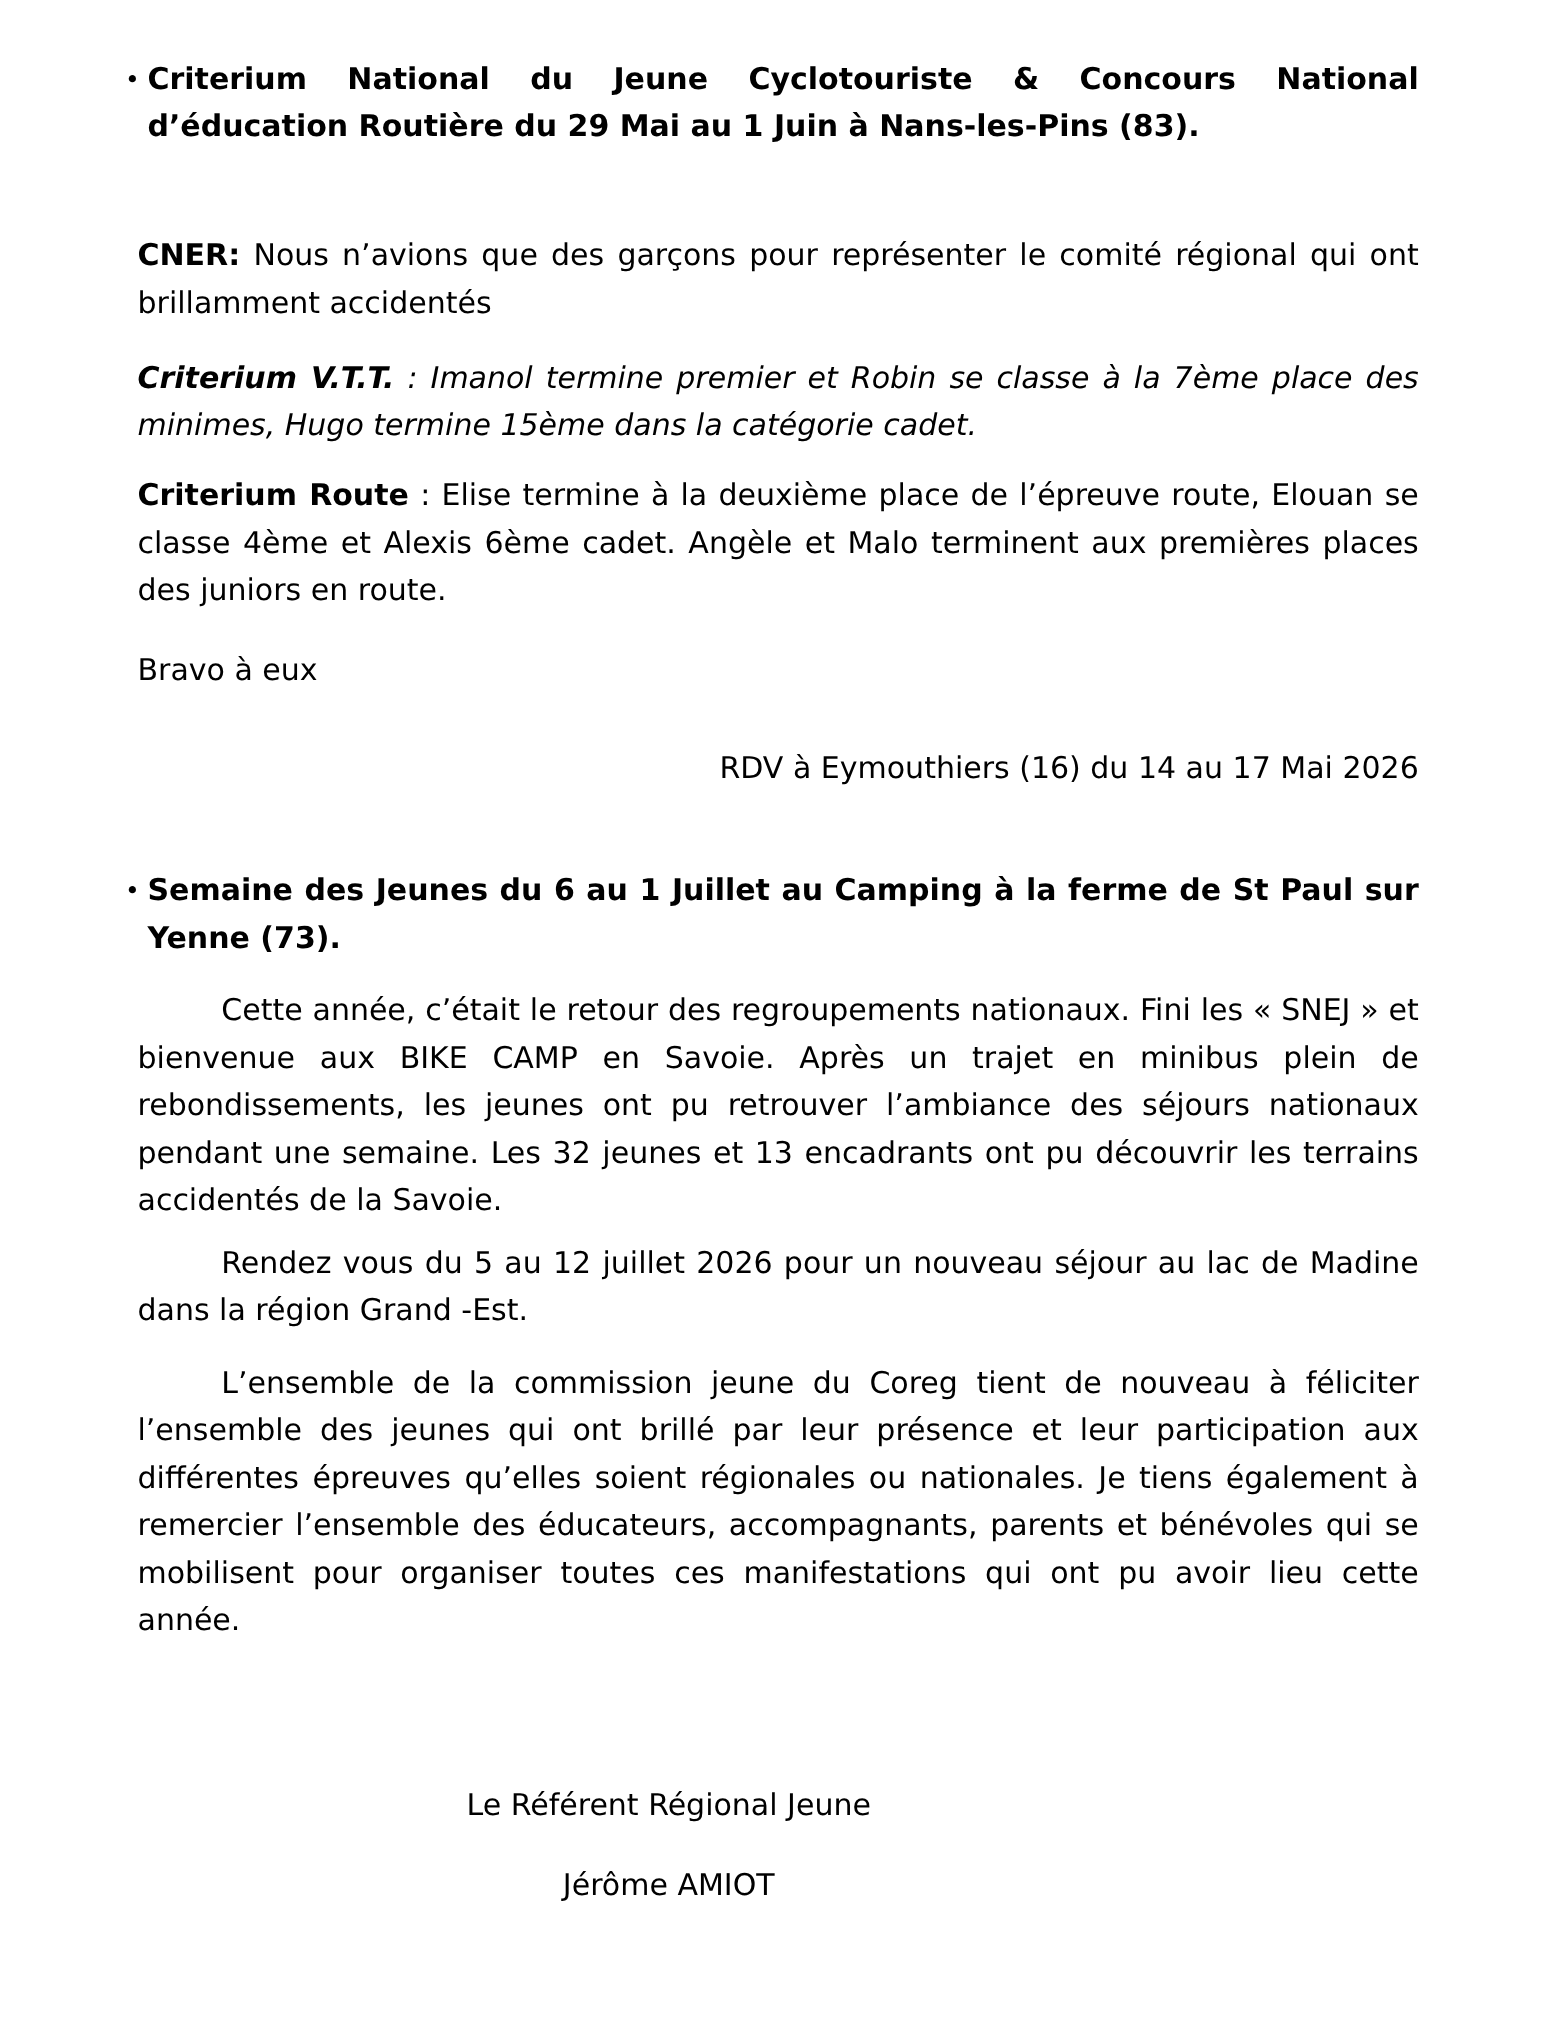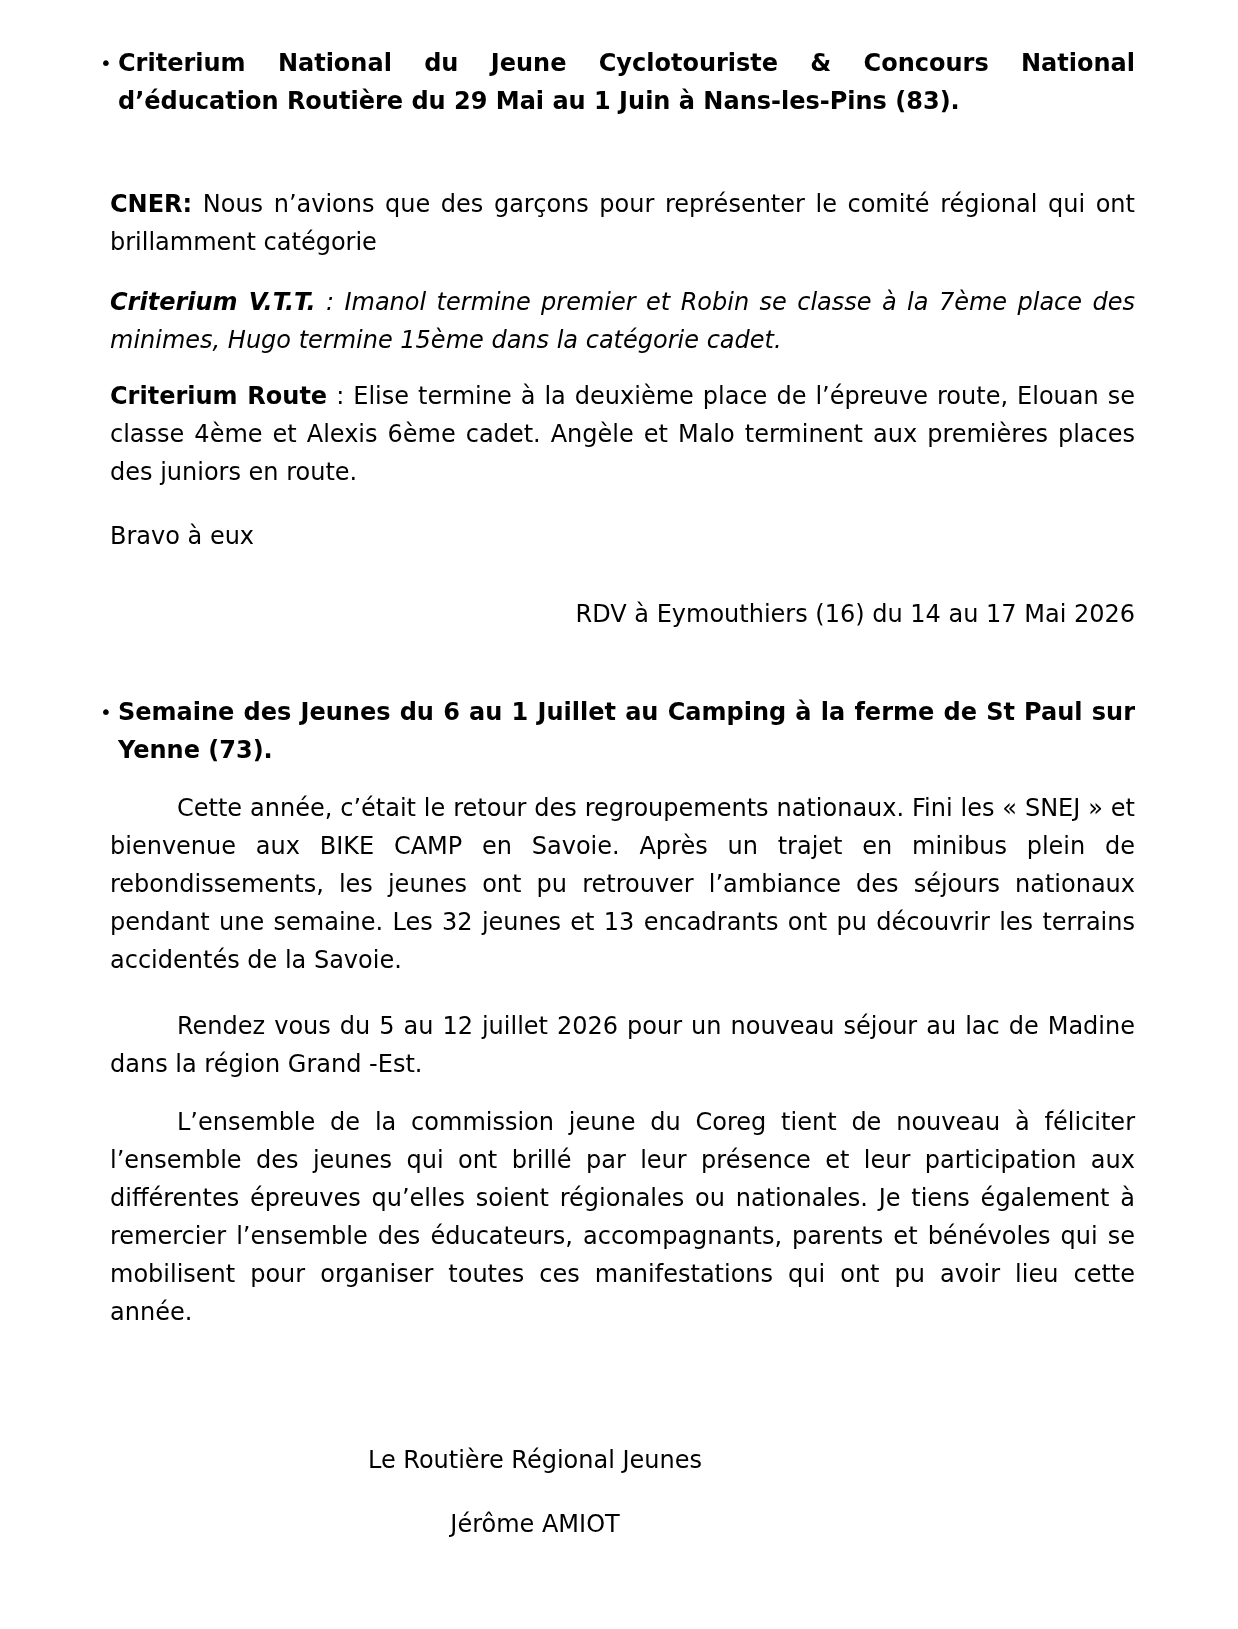--- a/index.html
+++ b/index.html
@@ -38,21 +38,21 @@
     font-size: 20px;
   }
 
   .b1      { margin-bottom: 65px; }
   .p-cner  { margin-bottom: 22px; }
   .p-vtt   { margin-bottom: 18px; font-style: italic; }
   .p-route { margin-bottom: 26px; }
   .p-bravo { margin-bottom: 40px; }
   .p-rdv   { margin-bottom: 60px; text-align: right; }
   .b2      { margin-bottom: 20px; }
-  .p-snej  { margin-bottom: 28px; }
+  .p-snej  { margin-bottom: 12px; }
   .p-madine{ margin-bottom: 20px; }
   .p-merci { margin-bottom: 110px; }
 
   .indent { text-indent: 67px; }
 
   .signature {
     text-align: center;
     margin-right: 175px;
   }
   .sig-role { margin-bottom: 26px; }
@@ -62,21 +62,21 @@
 
 <div class="page">
 
   <div class="bullet-item b1">
     <span class="bullet-marker">•</span>
     <span>Criterium National du Jeune Cyclotouriste &amp; Concours National d’éducation Routière du 29 Mai au 1 Juin à Nans-les-Pins (83).</span>
   </div>
 
   <p class="justify p-cner">
     <span class="bold">CNER:</span>
-    <span>Nous n’avions que des garçons pour représenter le comité régional qui ont brillamment catégorie</span>
+    <span>Nous n’avions que des garçons pour représenter le comité régional qui ont brillamment accidentés</span>
   </p>
 
   <p class="justify p-vtt">
     <span class="bold">Criterium V.T.T.</span>
     <span>:</span>
     <span>Imanol termine premier et Robin se classe à la 7ème place des minimes, Hugo termine 15ème dans la catégorie cadet.</span>
   </p>
 
   <p class="justify p-route">
     <span class="bold">Criterium Route</span>
@@ -93,17 +93,17 @@
     <span>Semaine des Jeunes du 6 au 1 Juillet au Camping à la ferme de St Paul sur Yenne (73).</span>
   </div>
 
   <p class="justify indent p-snej">Cette année, c’était le retour des regroupements nationaux. Fini les « SNEJ » et bienvenue aux BIKE CAMP en Savoie. Après un trajet en minibus plein de rebondissements, les jeunes ont pu retrouver l’ambiance des séjours nationaux pendant une semaine. Les 32 jeunes et 13 encadrants ont pu découvrir les terrains accidentés de la Savoie.</p>
 
   <p class="justify indent p-madine">Rendez vous du 5 au 12 juillet 2026 pour un nouveau séjour au lac de Madine dans la région Grand -Est.</p>
 
   <p class="justify indent p-merci">L’ensemble de la commission jeune du Coreg tient de  nouveau à féliciter l’ensemble des jeunes qui ont brillé par leur présence et leur participation aux différentes épreuves qu’elles soient régionales ou nationales. Je tiens également à remercier l’ensemble des éducateurs, accompagnants, parents et bénévoles qui se mobilisent pour organiser toutes ces manifestations qui ont pu avoir  lieu cette année.</p>
 
   <div class="signature">
-    <p class="sig-role">Le Routière Régional Jeunes</p>
+    <p class="sig-role">Le Référent Régional Jeune</p>
     <p class="sig-name">Jérôme AMIOT</p>
   </div>
 
 </div>
 
 </body></html>

